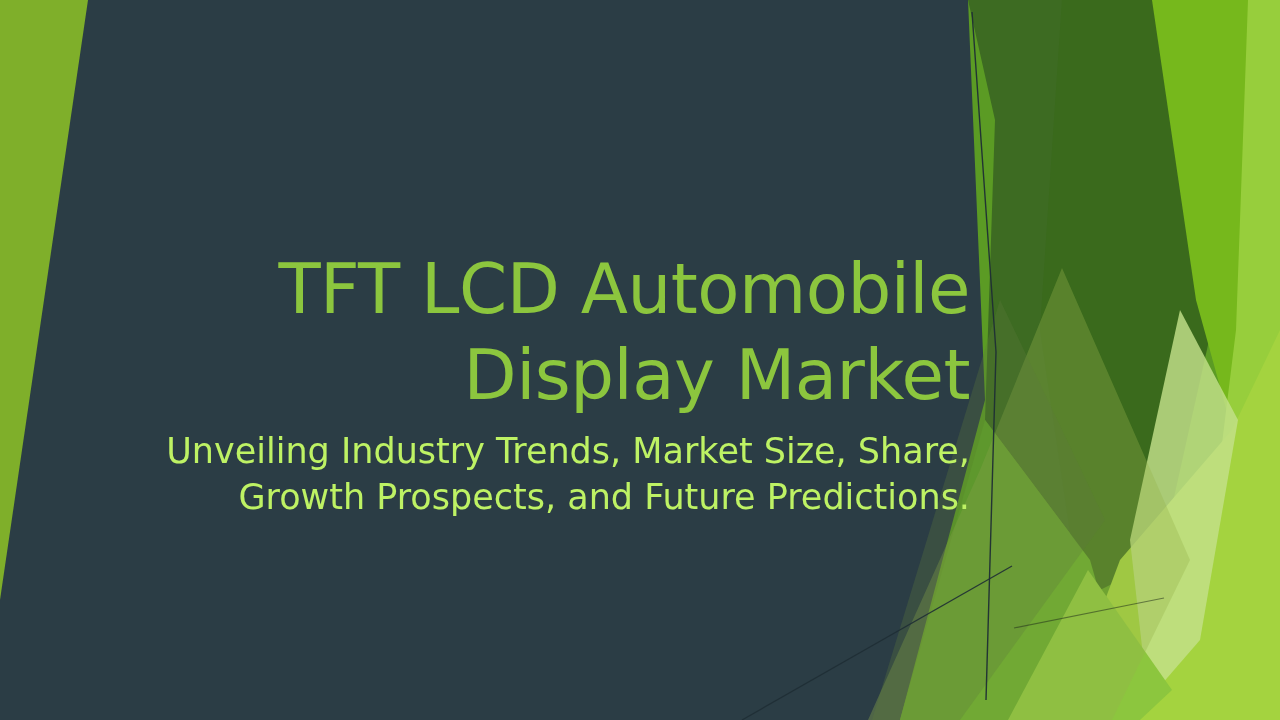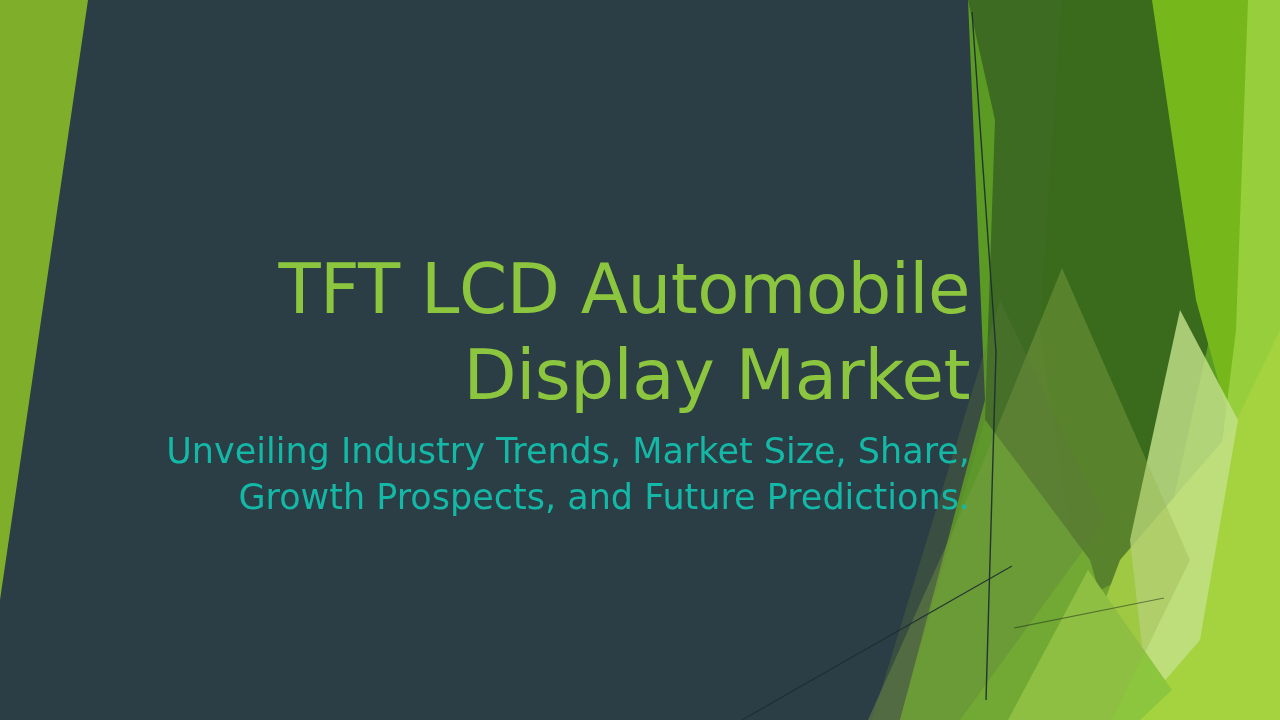--- a/index.html
+++ b/index.html
@@ -56,21 +56,21 @@
     width: 820px;
     text-align: right;
   }
   #subtitle-text {
     display: block;
     margin: 0;
     font-family: "DejaVu Sans", sans-serif;
     font-weight: 400;
     font-size: 35px;
     line-height: 1.32;
-    color: #14b8a6;
+    color: #bef264;
     white-space: pre-line;
   }
 </style>
 </head>
 <body>
 
 <div id="slide">
 
   <svg id="bg-svg" viewBox="0 0 1280 720" preserveAspectRatio="none">
 

